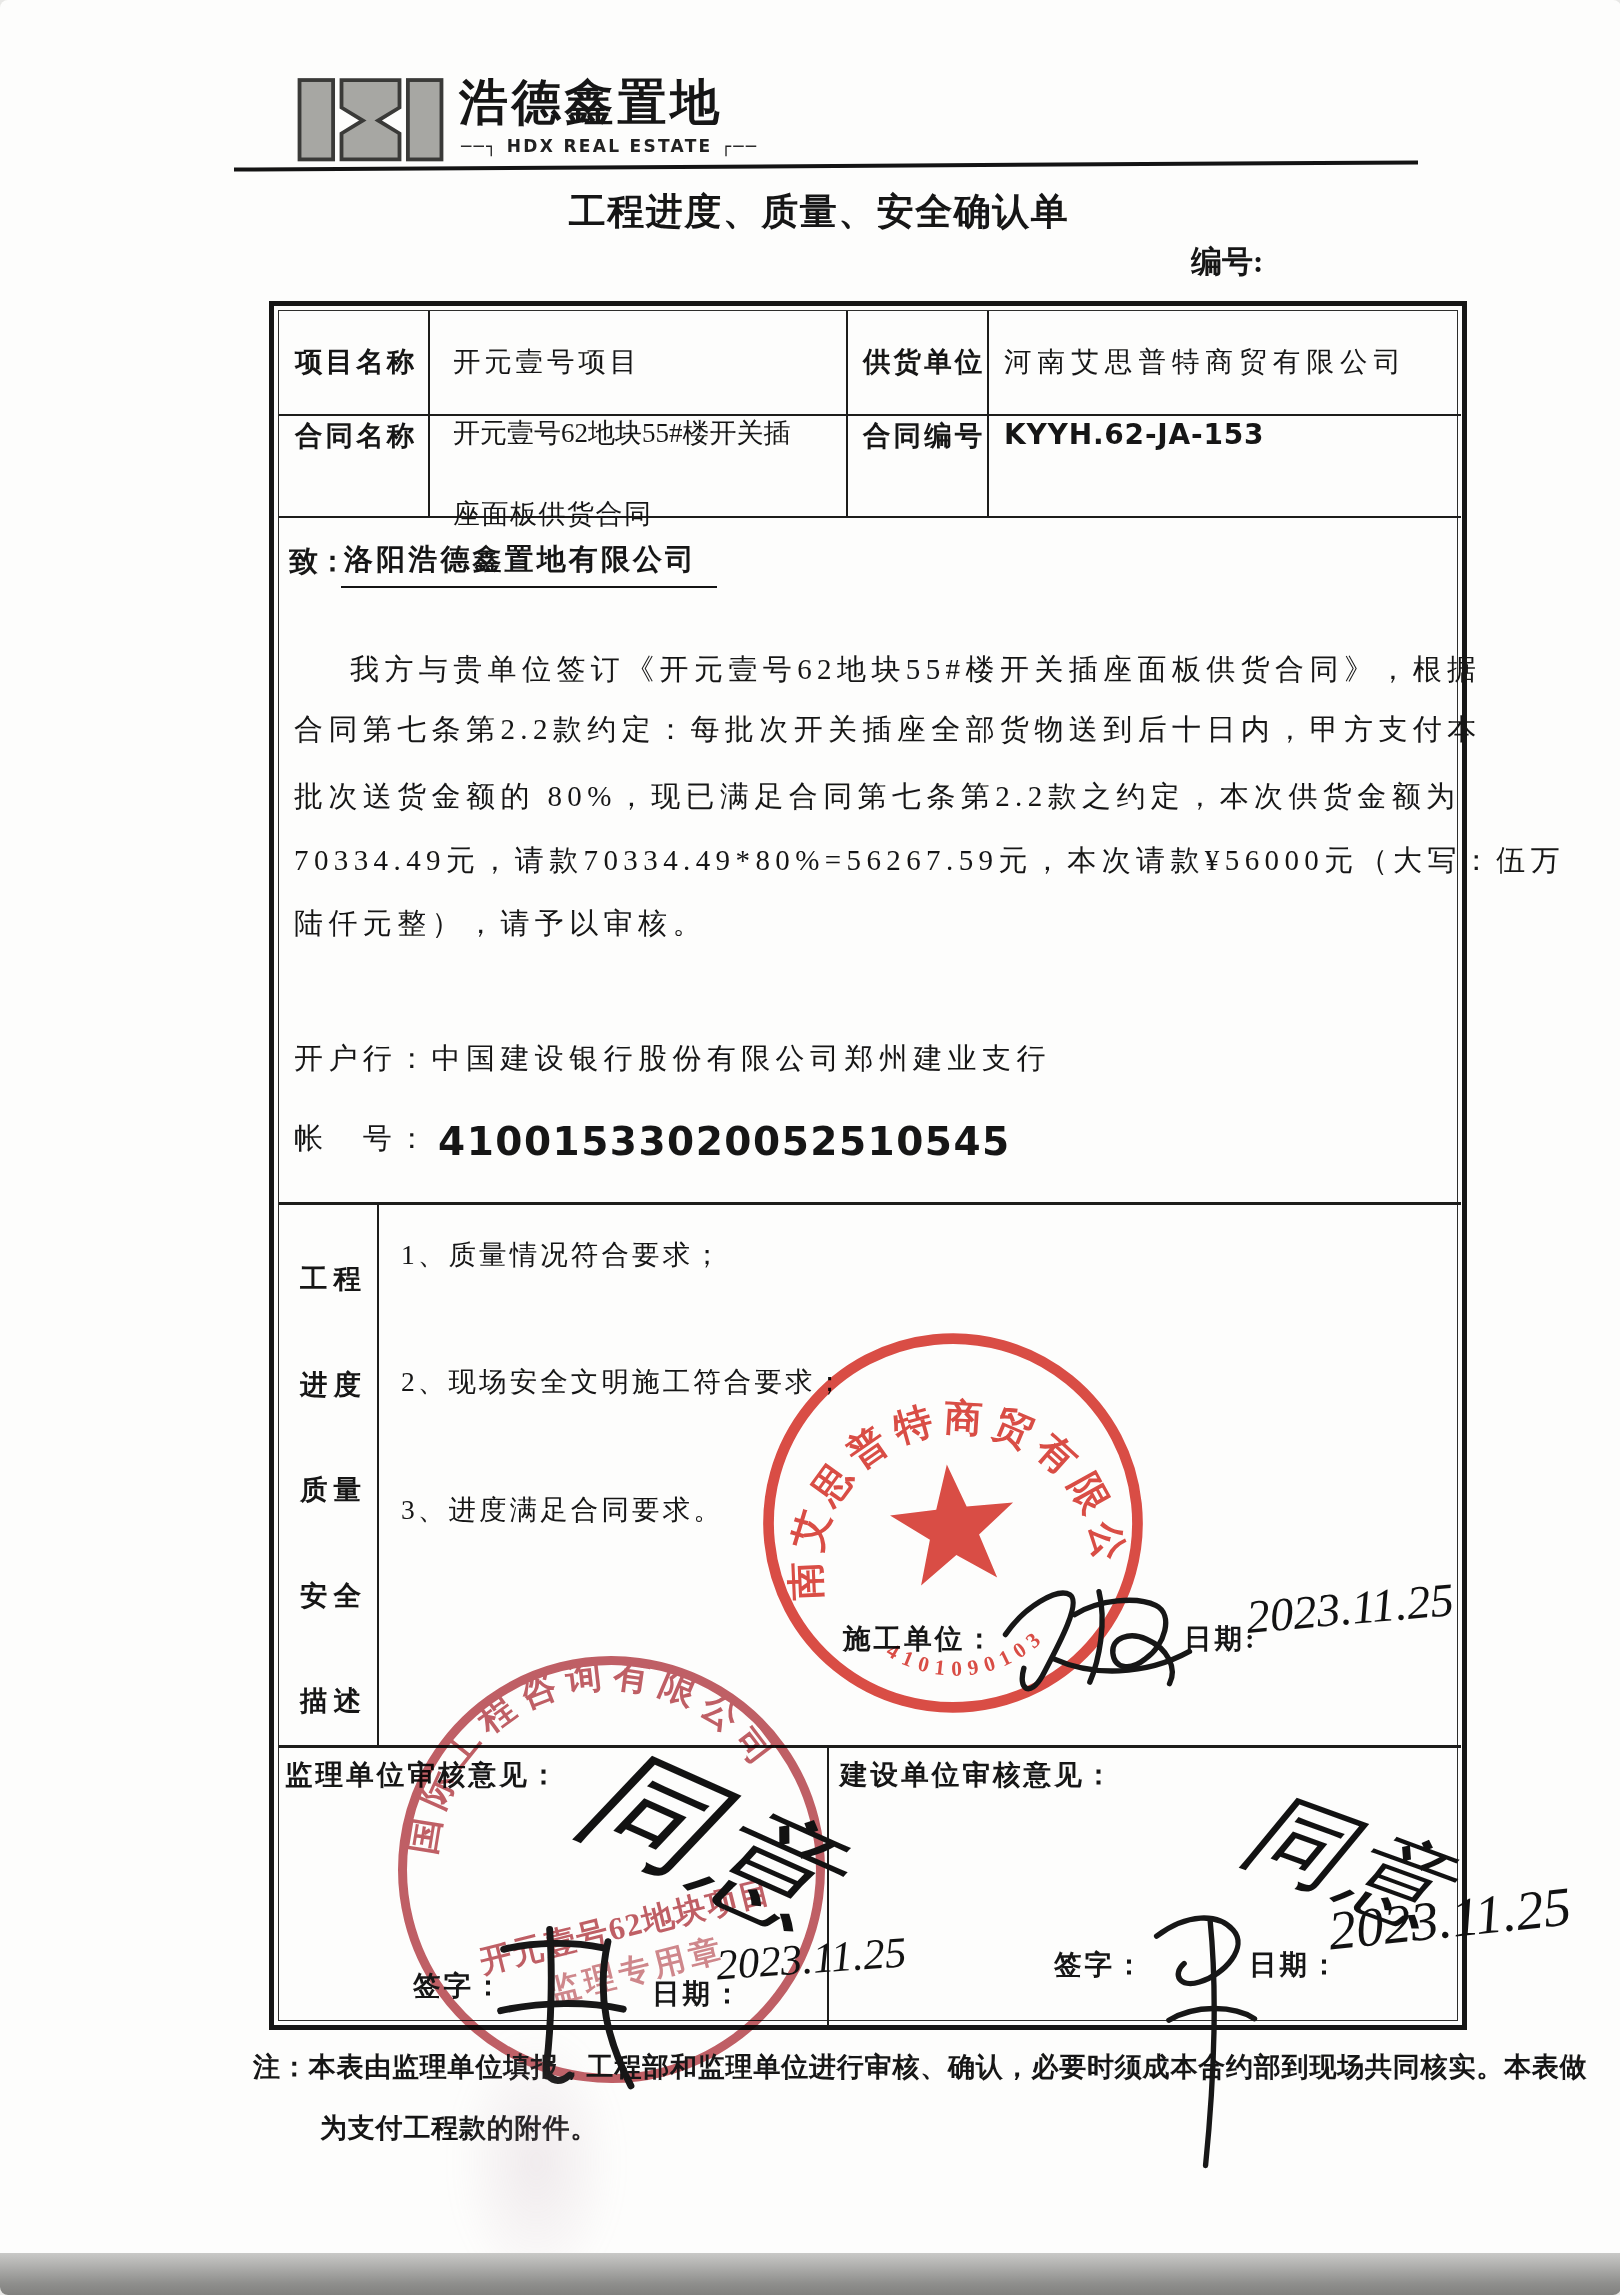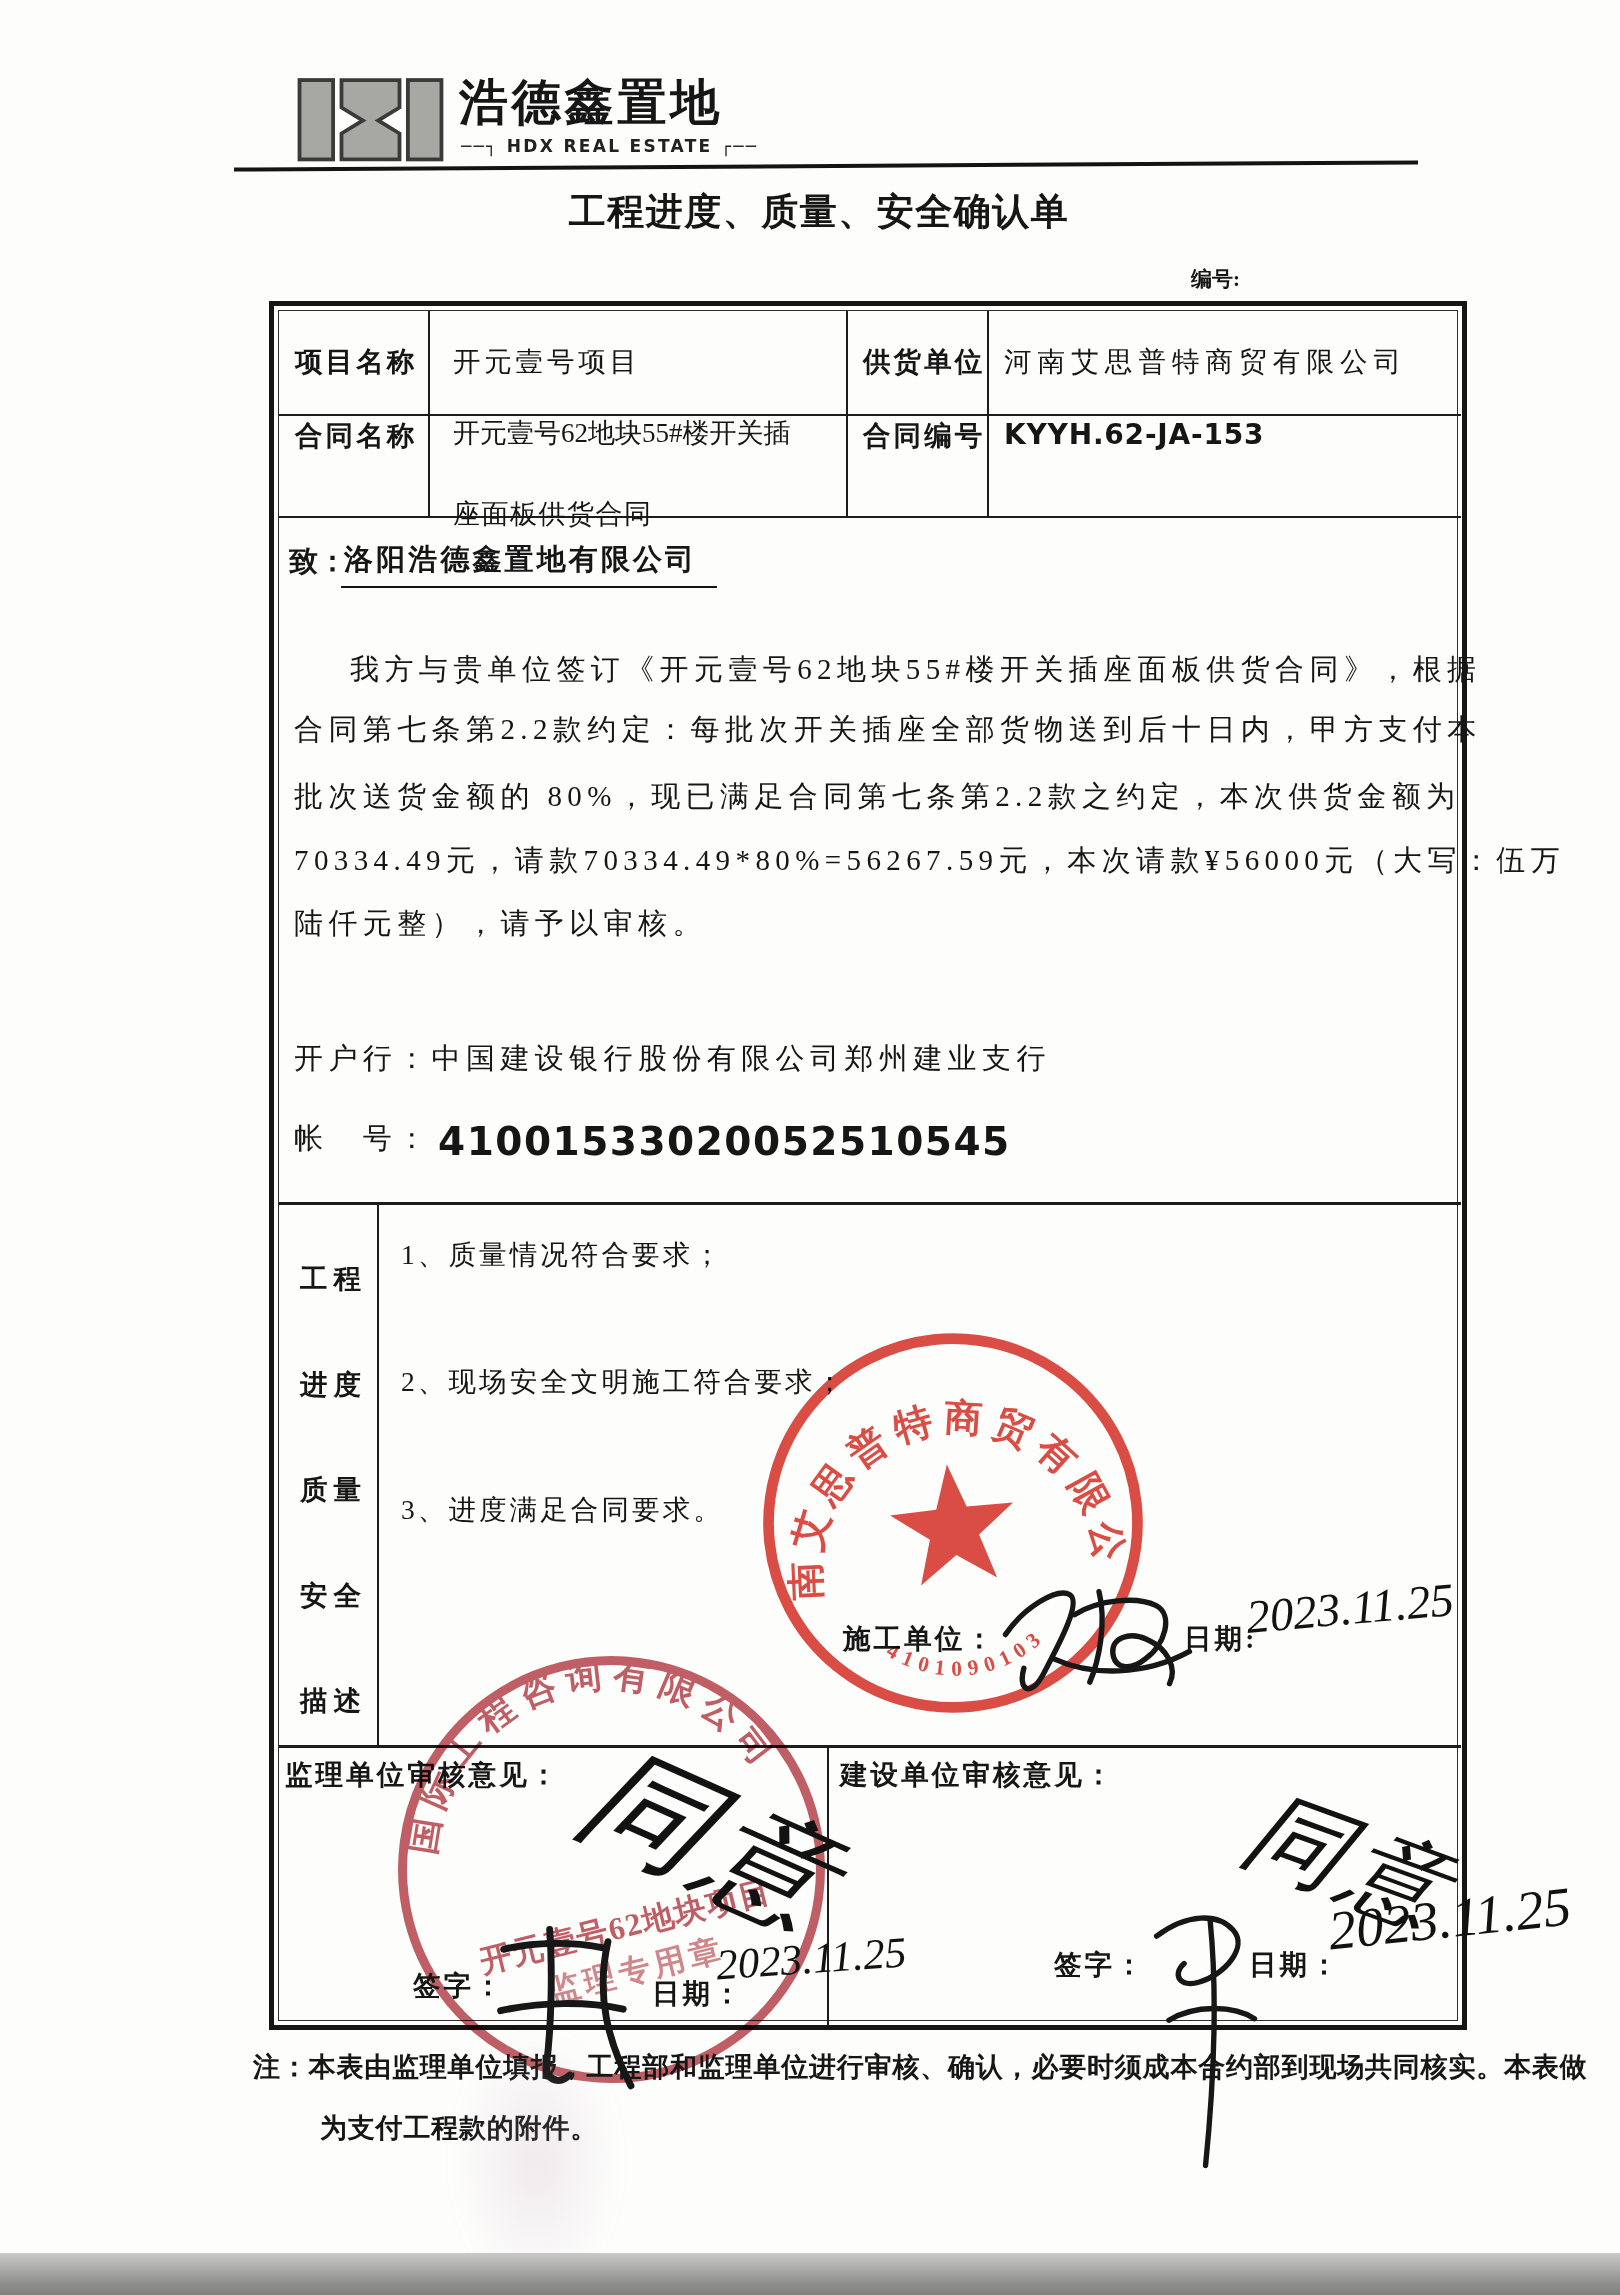--- a/index.html
+++ b/index.html
@@ -1,30 +1,31 @@
 <!DOCTYPE html>
 <html style="font-size:12.2px"><head>
 <meta charset="utf-8">
 <style>
   html,body{margin:0;padding:0;background:#e8e8e6;}
   .page{
     position:relative;width:1621px;height:2295px;margin:0 auto;
     background:#fdfdfc;overflow:hidden;color:#161616;
     font-family:"Liberation Serif", serif;
+    border-radius:8px;
   }
   .abs{position:absolute;}
   .num{font-family:"DejaVu Sans", sans-serif;}
 
   
   .logo-cn{left:459px;top:70px;font-size:49px;font-weight:700;letter-spacing:3.8px;}
   .logo-en{left:461px;top:136px;font-size:17px;font-weight:700;letter-spacing:2.3px;color:#222;font-family:"DejaVu Sans",sans-serif;}
   .tel{left:660px;top:99px;font-size:34px;font-weight:700;letter-spacing:1.5px;}
   .header-rule{left:234px;top:164px;width:1184px;height:3.8px;background:#141414;transform:rotate(-0.35deg);}
   .doc-title{left:490px;top:187px;width:658px;text-align:center;font-size:37px;font-weight:700;letter-spacing:1.5px;}
-  .doc-no{left:1191px;top:265px;font-size:21px;font-weight:600;}
+  .doc-no{left:1191px;top:241px;font-size:31px;font-weight:600;}
 
   
   .tbl{left:269px;top:301px;width:1198px;height:1729px;border:5.4px solid #161616;box-sizing:border-box;}
   .tbl-inner{position:absolute;inset:3.8px;border:1.5px solid #2e2e2c;}
   .ln{position:absolute;background:#1d1d1b;}
 
   .cell-label{font-size:27.5px;letter-spacing:3.1px;font-weight:600;}
   .cell-value{font-size:27.5px;letter-spacing:1.5px;}
   .underline-value{border-bottom:2.3px solid #141414;padding:0 20px 6.1px 3.1px;}
 

